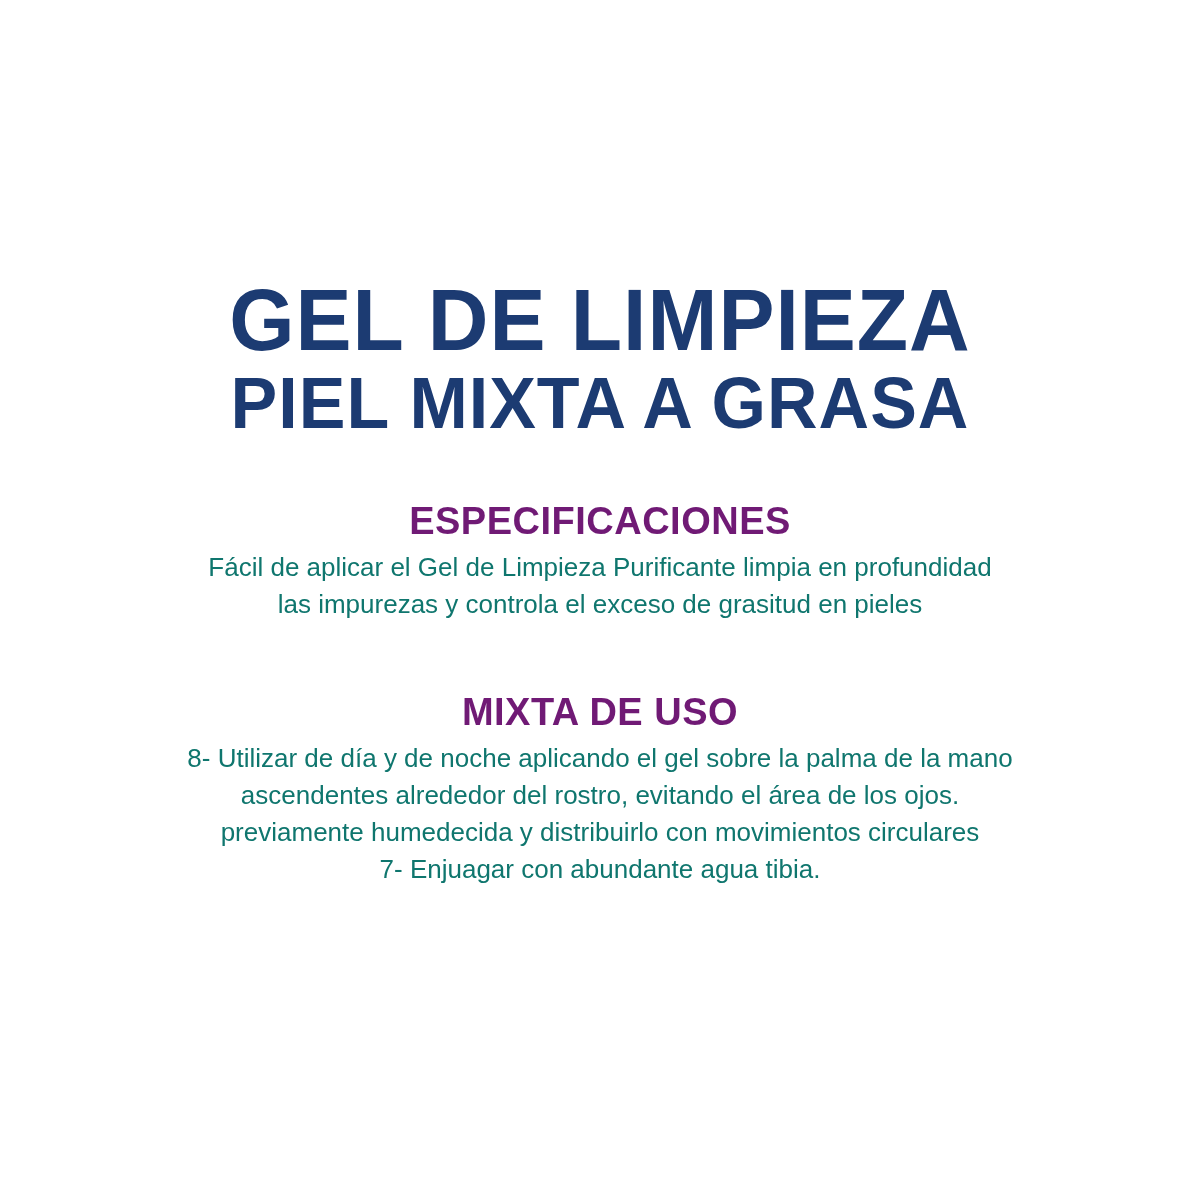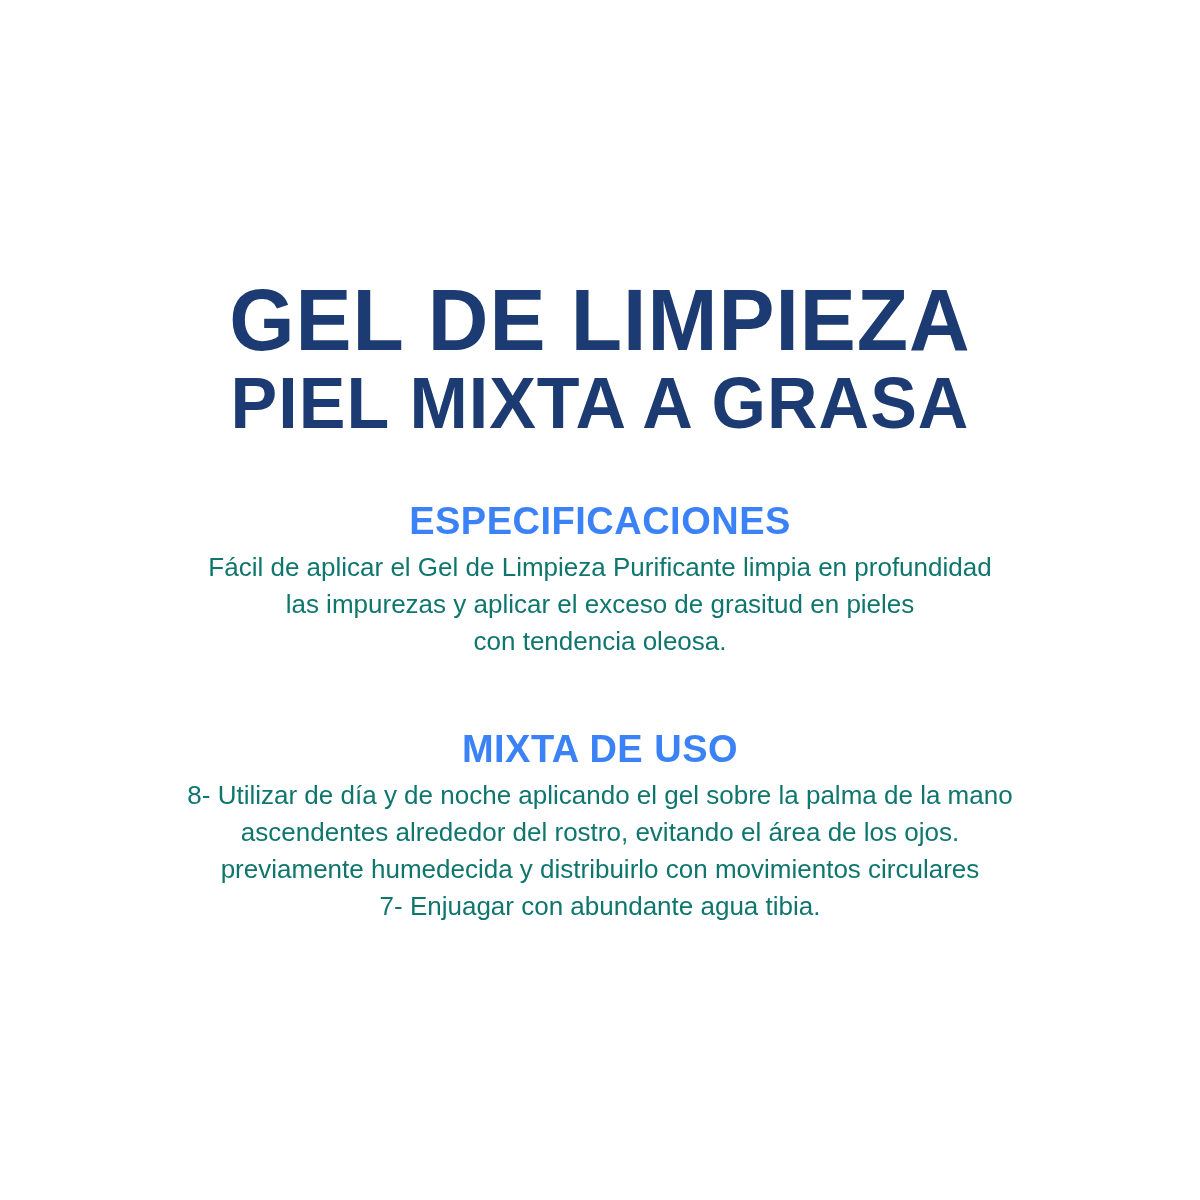--- a/index.html
+++ b/index.html
@@ -34,21 +34,21 @@
     font-weight: bold;
     letter-spacing: 1px;
     color: #1c3b72;
     transform: scaleY(1.04);
   }
   .section-heading {
     font-size: 38px;
     line-height: 38px;
     font-weight: bold;
     letter-spacing: 0.5px;
-    color: #3b82f6;
+    color: #701a75;
   }
   .section-especificaciones .section-heading {
     margin-top: 64px;
   }
   .section-modo-de-uso .section-heading {
     margin-top: 70px;
   }
   .section-body {
     margin-top: 9px;
     font-size: 26px;
@@ -67,22 +67,21 @@
 
   <div class="product-title">
     <div class="title-line-1">GEL DE LIMPIEZA</div>
     <div class="title-line-2">PIEL MIXTA A GRASA</div>
   </div>
 
   <div class="section section-especificaciones">
     <div class="section-heading">ESPECIFICACIONES</div>
     <div class="section-body">
       <div class="body-line">Fácil de aplicar el Gel de Limpieza Purificante limpia en profundidad</div>
-      <div class="body-line">las impurezas y aplicar el exceso de grasitud en pieles</div>
-      <div class="body-line">con tendencia oleosa.</div>
+      <div class="body-line">las impurezas y controla el exceso de grasitud en pieles</div>
     </div>
   </div>
 
   <div class="section section-modo-de-uso">
     <div class="section-heading">MIXTA DE USO</div>
     <div class="section-body">
       <div class="body-line">8- Utilizar de día y de noche aplicando el gel sobre la palma de la mano</div>
       <div class="body-line">ascendentes alrededor del rostro, evitando el área de los ojos.</div>
       <div class="body-line">previamente humedecida y distribuirlo con movimientos circulares</div>
       <div class="body-line">7- Enjuagar con abundante agua tibia.</div>

